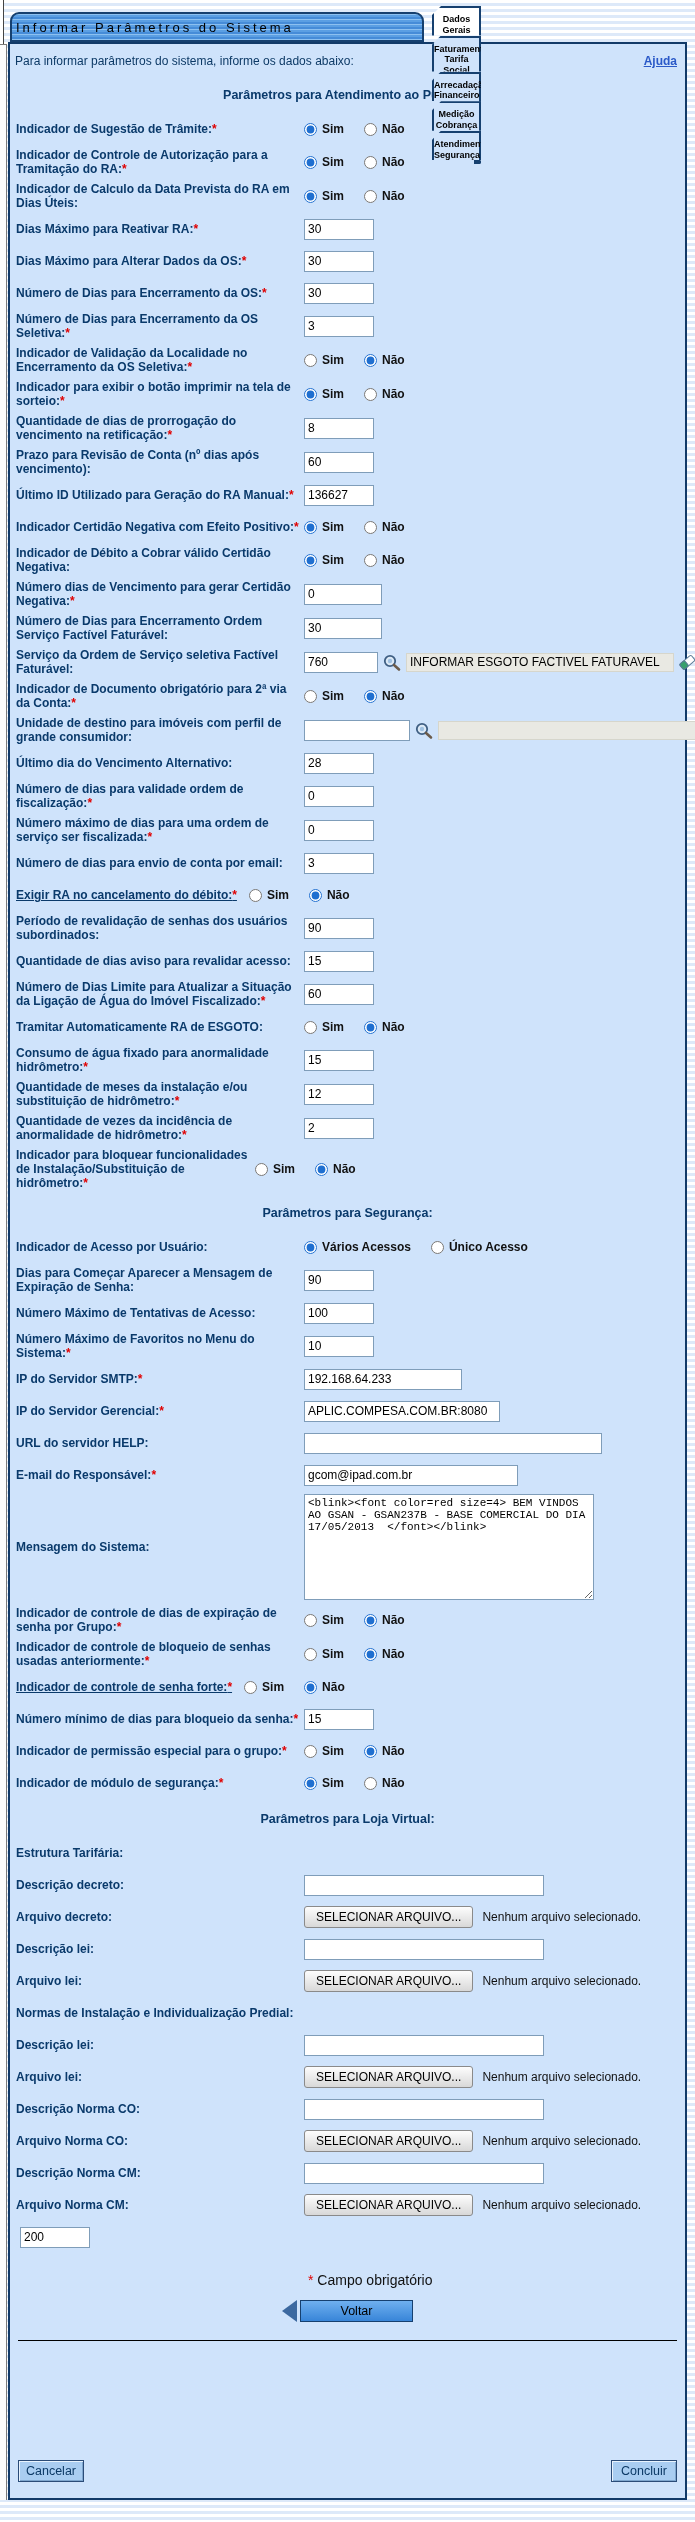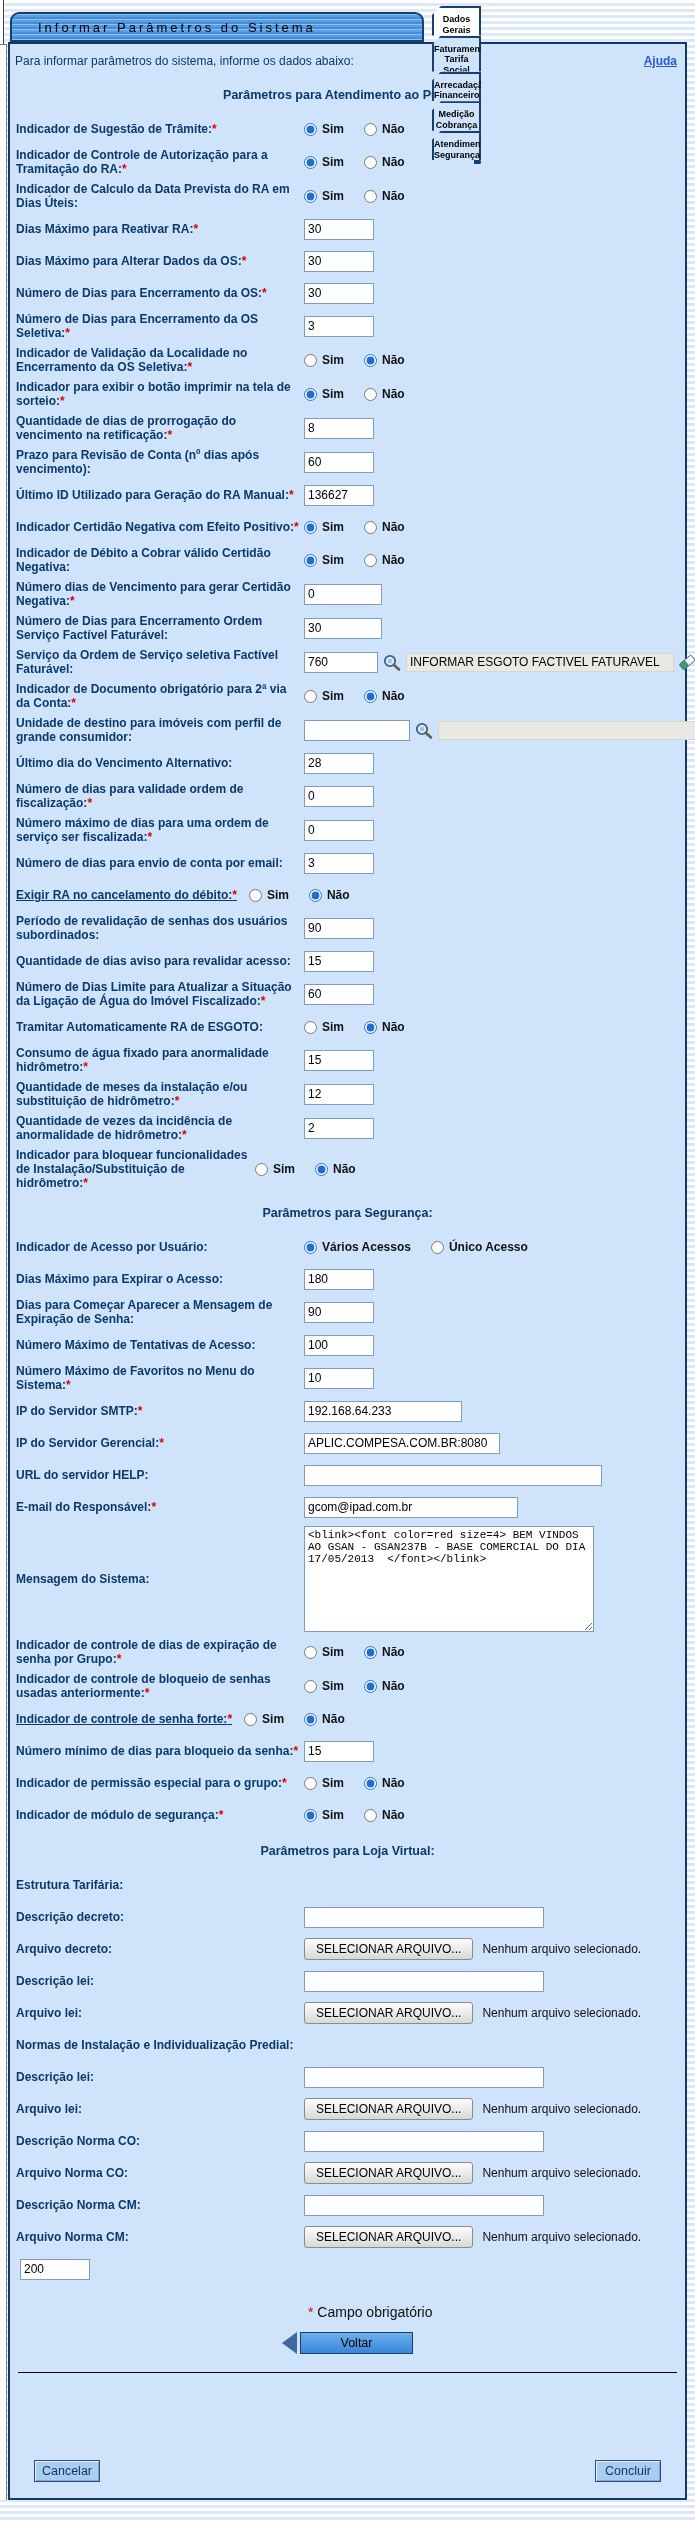--- a/index.html
+++ b/index.html
@@ -14,21 +14,21 @@
     position:absolute;left:8px;top:42px;width:679px;min-height:2458px;
     background:#cfe3fb;border:2px solid #123a68;box-sizing:border-box;
     display:flex;flex-direction:column;
   }
   .titlebar{
     position:absolute;left:10px;top:12px;width:414px;height:30px;box-sizing:border-box;z-index:3;
     border:2px solid #16406f;border-radius:9px 9px 0 0;
     background:repeating-linear-gradient(to bottom,#8cc0f0 0 1px,#5b9fe3 1px 3px,#468cd8 3px 5px);
     display:flex;align-items:center;
   }
-  .titlebar span{font-size:13px;color:#000;letter-spacing:3px;padding-left:26px;white-space:nowrap;}
+  .titlebar span{font-size:13px;color:#000;letter-spacing:3px;padding-left:4px;white-space:nowrap;}
   .tabs{position:absolute;left:431px;top:6px;height:36px;display:flex;z-index:3;align-items:flex-end;flex-direction:column;}
   .tab{
     width:49px;height:36px;box-sizing:border-box;margin-left:1px;
     border:2px solid #16406f;border-bottom:none;
     background:#cfe3fb;color:#000;font-weight:bold;font-size:9px;line-height:1.2;
     text-align:center;padding-top:6px;cursor:pointer;
     clip-path:polygon(9px 0,100% 0,100% 100%,0 100%,0 9px);
   }
   .tab.active{background:#ffffff;}
   .tab-endcap{width:7px;height:30px;box-sizing:border-box;border:2px solid #16406f;border-left:none;border-radius:0 6px 6px 0;margin-left:1px;}
@@ -46,21 +46,21 @@
   .lookup-display{width:260px;height:15px;background:#e9e9e3;border:1px solid #d6d6cc;font-size:12px;color:#000;padding:1px 3px;white-space:nowrap;overflow:hidden;flex:none;}
   .icon-btn{cursor:pointer;display:inline-flex;flex:none;}
   .file-btn{font:12px "Liberation Sans",sans-serif;background:linear-gradient(#fdfdfd,#d8d8d8);border:1px solid #8a8a8a;border-radius:3px;padding:3px 11px;color:#000;cursor:pointer;white-space:nowrap;}
   .file-status{font-size:12px;color:#111;margin-left:5px;white-space:nowrap;}
   .msg{width:282px;height:100px;border:1px solid #7f9db9;font:11px "Liberation Mono","DejaVu Sans Mono",monospace;padding:2px 3px;color:#000;background:#fff;resize:both;}
   .footnote{margin:16px 0 8px 298px;font-size:14px;color:#111;}
   .voltar-row{display:flex;justify-content:center;align-items:center;margin:4px 0 0;}
   .back-arrow{width:0;height:0;border-top:11px solid transparent;border-bottom:11px solid transparent;border-right:15px solid #3c69a0;margin-right:3px;}
   .back-btn{width:113px;height:22px;background:linear-gradient(#6fb0ef,#3885d8);border:1px solid #16406f;font:12.5px "Liberation Sans",sans-serif;color:#000;cursor:pointer;}
   .sep{border-top:1.5px solid #000;margin:18px 8px 8px;}
-  .footer-buttons{display:flex;justify-content:space-between;align-items:center;padding:0 24px 16px;margin-top:auto;}
+  .footer-buttons{display:flex;justify-content:space-between;align-items:center;padding:0 8px 16px;margin-top:auto;}
   .fbtn{
     min-width:66px;height:22px;background:#a9cdf1;color:#0d3a66;
     border:1px solid #2b4c78;box-shadow:inset 1px 1px 0 #e8f3fe,inset -1px -1px 0 #7fa7cf;
     font:12.5px "Liberation Sans",sans-serif;cursor:pointer;
   }
 </style>
 </head>
 <body>
 
 <div class="left-rail-top"></div>
@@ -403,26 +403,20 @@
             <input type="radio" name="r1_0" checked="" style="">
             <span>Vários Acessos</span>
           </label>
           <label class="radio-opt">
             <input type="radio" name="r1_0" style="">
             <span>Único Acesso</span>
           </label>
         </div>
       </div>
       <div class="row">
-        <div class="flabel">Dias Máximo para Expirar o Acesso:</div>
-        <div class="fctrl">
-          <input class="tinput" type="text" value="180" style="width: 62px;">
-        </div>
-      </div>
-      <div class="row">
         <div class="flabel">Dias para Começar Aparecer a Mensagem de Expiração de Senha:</div>
         <div class="fctrl">
           <input class="tinput" type="text" value="90" style="width: 62px;">
         </div>
       </div>
       <div class="row">
         <div class="flabel">Número Máximo de Tentativas de Acesso:</div>
         <div class="fctrl">
           <input class="tinput" type="text" value="100" style="width: 62px;">
         </div>

